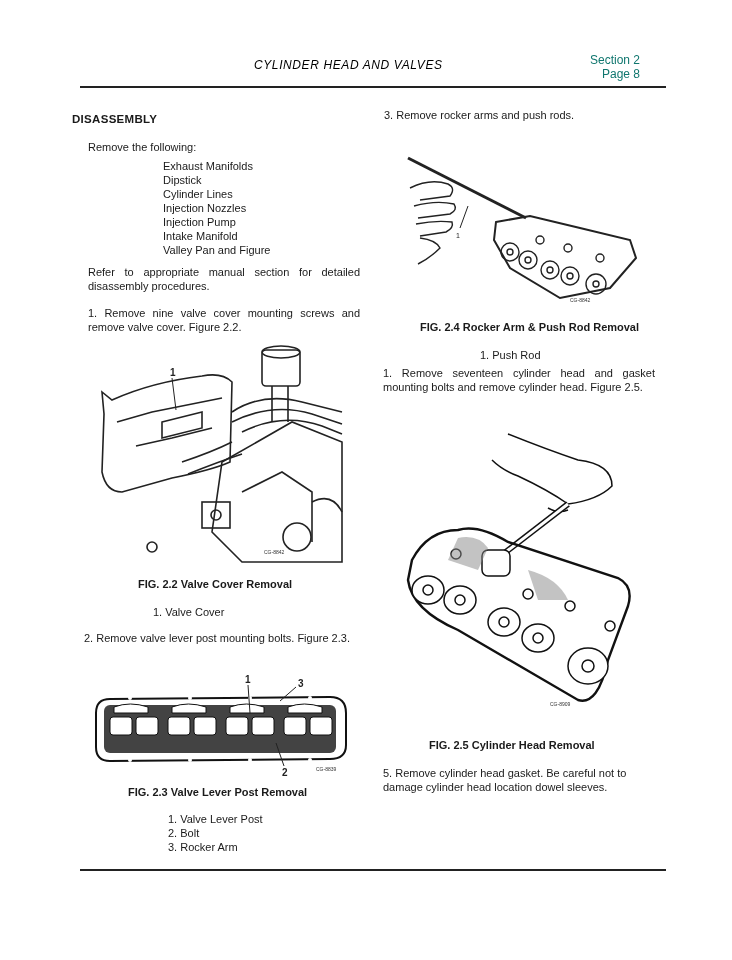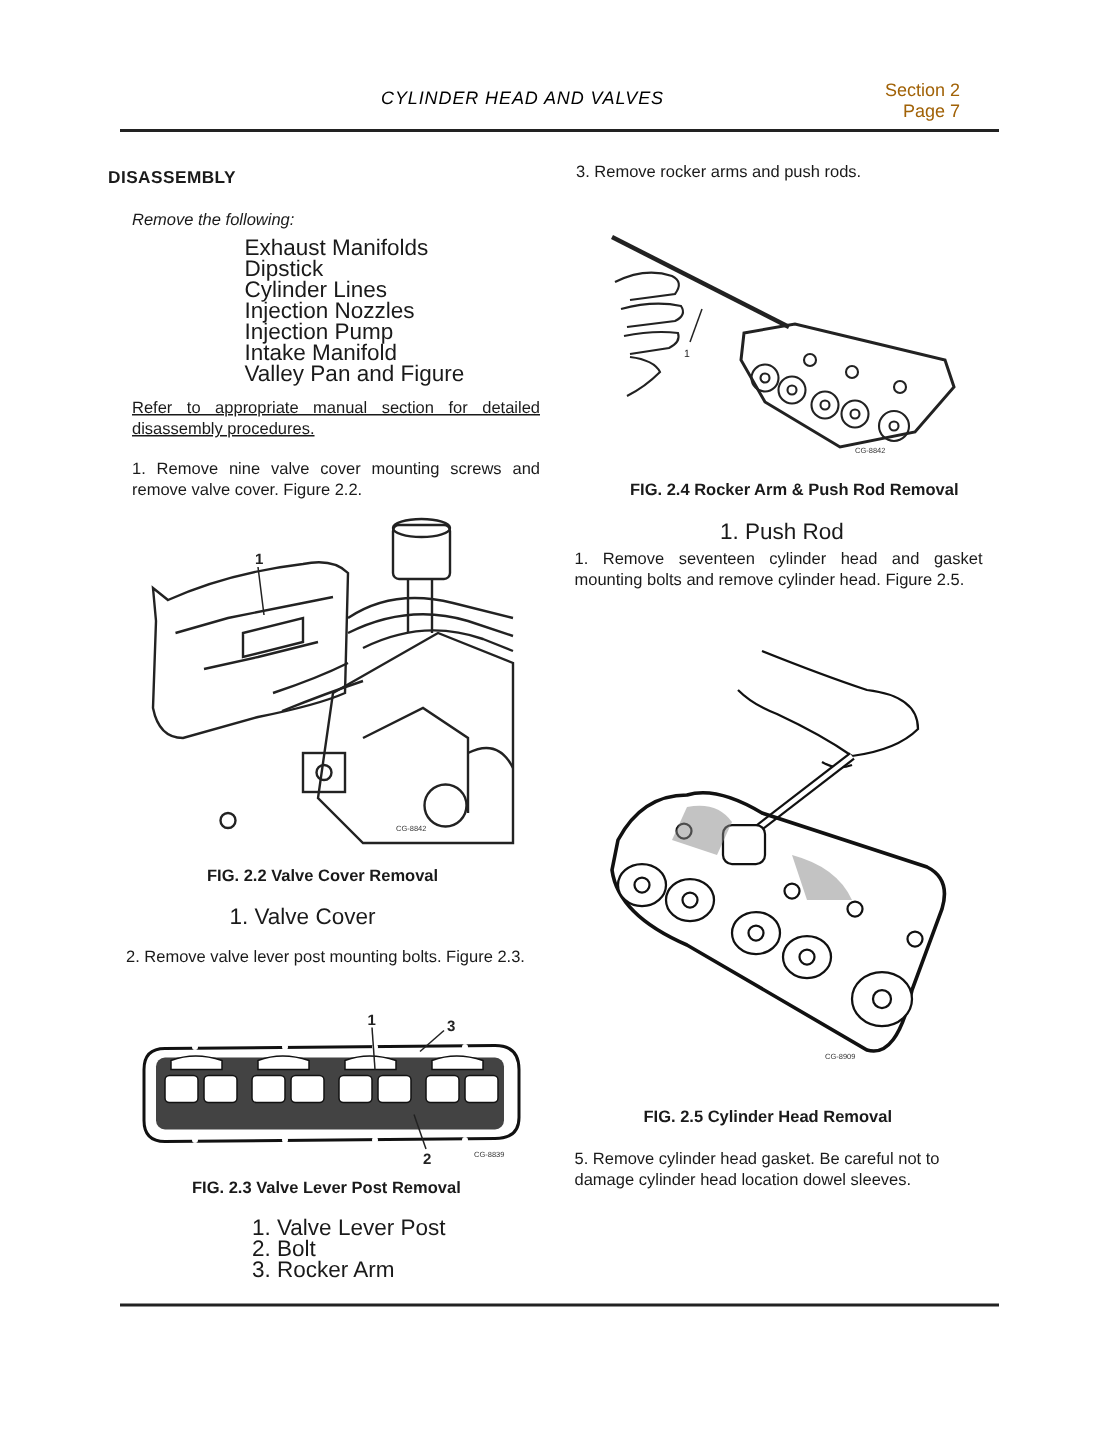--- a/index.html
+++ b/index.html
@@ -1,53 +1,53 @@
 <!DOCTYPE html>
 <html><head>
 <meta charset="utf-8">
 <style>
   html, body { margin: 0; padding: 0; background: #ffffff; }
   body { width: 732px; height: 960px; position: relative; overflow: hidden;
          font-family: "Liberation Sans", "DejaVu Sans", sans-serif; color: #1a1a1a; }
   .abs { position: absolute; }
   .title { left: 254px; top: 58px; font-size: 12px; letter-spacing: 0.6px; color: #000000; font-style: italic; }
-  .section-info { right: 92px; top: 53px; text-align: right; font-size: 12px; line-height: 14px; color: #a16207; }
+  .section-info { right: 92px; top: 53px; text-align: right; font-size: 12px; line-height: 14px; color: #0f766e; }
   .rule-top { left: 80px; top: 86px; width: 586px; height: 2px; background: #222; }
   .rule-bottom { left: 80px; top: 869px; width: 586px; height: 2px; background: #222; }
   .heading { font-weight: bold; font-size: 11.5px; letter-spacing: 0.3px; }
   .p { font-size: 11px; line-height: 14px; text-align: justify; }
-  .list { font-size: 15px; line-height: 14px; }
+  .list { font-size: 11px; line-height: 14px; }
   .caption { font-weight: bold; font-size: 11px; }
   .fig { background: #fff; }
   svg text { font-family: "Liberation Sans", sans-serif; }
 </style>
 </head>
 <body>
 
 <div class="abs title">CYLINDER HEAD AND VALVES</div>
 <div class="abs section-info">
   <div>Section 2</div>
-  <div>Page 7</div>
+  <div>Page 8</div>
 </div>
 <div class="abs rule-top"></div>
 
 <div class="abs heading" style="left:72px; top:113px;">DISASSEMBLY</div>
-<div class="abs p" style="left:88px; top:140px;font-style:italic;">Remove the following:</div>
+<div class="abs p" style="left:88px; top:140px;">Remove the following:</div>
 
 <div class="abs list" style="left:163px; top:159px;">
   <div>Exhaust Manifolds</div>
   <div>Dipstick</div>
   <div>Cylinder Lines</div>
   <div>Injection Nozzles</div>
   <div>Injection Pump</div>
   <div>Intake Manifold</div>
   <div>Valley Pan and Figure</div>
 </div>
 
-<div class="abs p" style="left:88px; top:265px; width:272px;text-decoration:underline;">Refer to appropriate manual section for detailed disassembly procedures.</div>
+<div class="abs p" style="left:88px; top:265px; width:272px;">Refer to appropriate manual section for detailed disassembly procedures.</div>
 <div class="abs p" style="left:88px; top:306px; width:272px;">1. Remove nine valve cover mounting screws and remove valve cover. Figure 2.2.</div>
 
 <div class="abs fig" style="left:92px; top:342px; width:258px; height:226px;">
   <svg width="258" height="226" viewBox="0 0 258 226">
     <g fill="none" stroke="#222" stroke-width="1.6">
 
       <path d="M12 72 L10 50 L20 58 Q60 40 110 34 Q130 30 140 40 L138 120 Q120 128 80 136 L30 150 Q14 150 10 130 Z"></path>
       <path d="M25 80 L60 70 L110 60 L130 56"></path>
       <path d="M44 104 L80 96 L120 86"></path>
       <path d="M70 80 L110 70 L110 86 L70 96 Z"></path>

